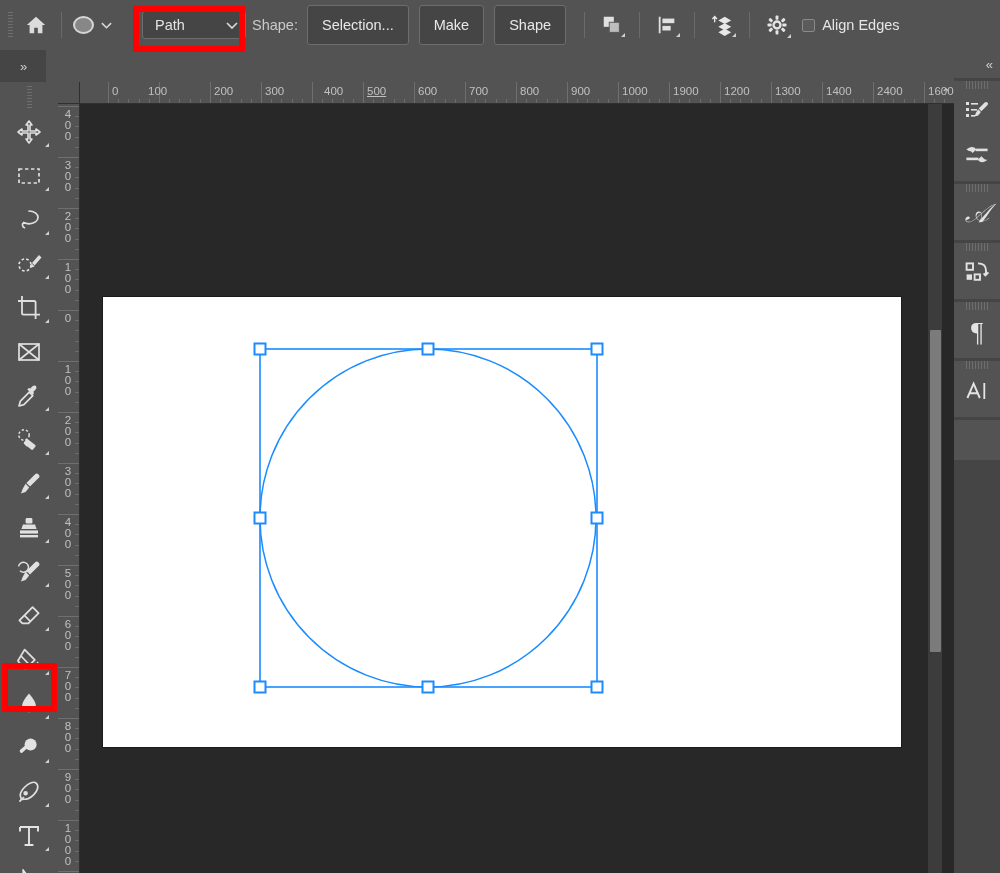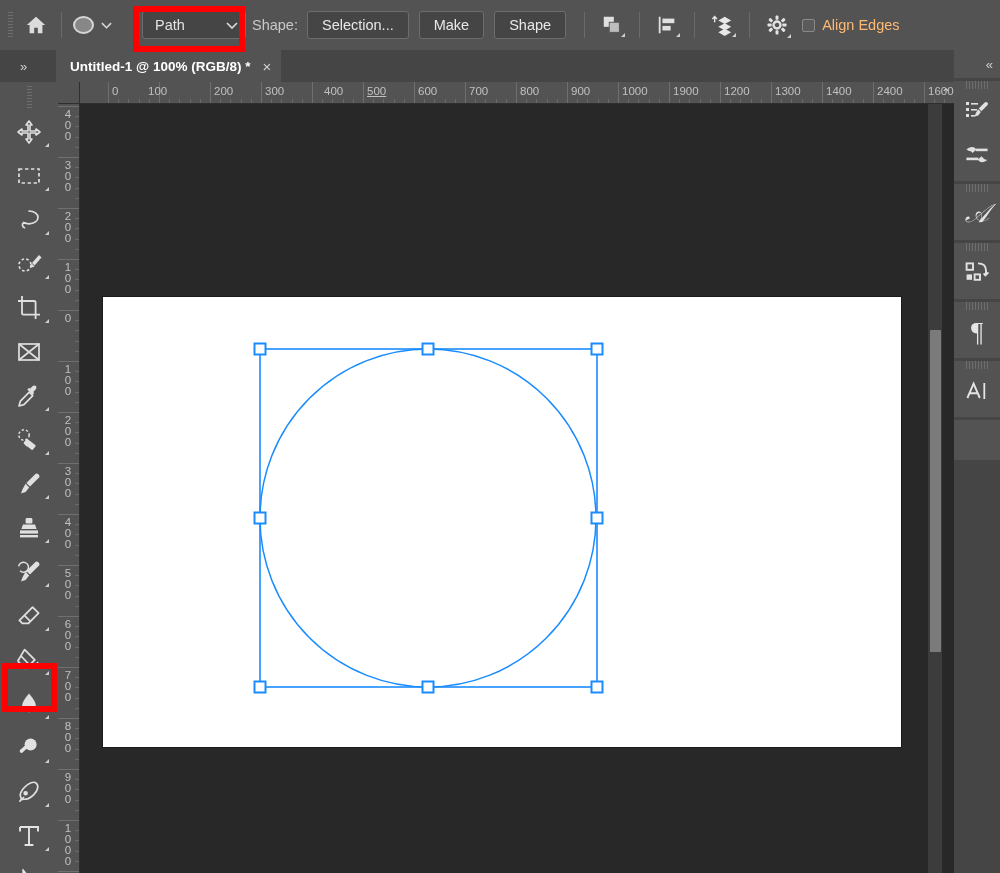--- a/index.html
+++ b/index.html
@@ -39,34 +39,34 @@
   }
 
   .ps-select {
     height: 28px; min-width: 104px; background: #454545;
     border: 1px solid #6d6d6d; border-radius: 3px;
     display: flex; align-items: center; justify-content: space-between;
     padding: 0 7px 0 12px; color: #e3e3e3; font-size: 14.5px;
   }
   .ps-label { color: #c9c9c9; font-size: 14.5px; margin: 0 9px 0 6px; white-space: nowrap; }
   .ps-btn {
-    height: 28px; background: #454545; border: 1px solid #6d6d6d; border-radius: 3px;
+    height: 40px; background: #454545; border: 1px solid #6d6d6d; border-radius: 3px;
     color: #e8e8e8; font-size: 14.5px; display: flex; align-items: center;
     justify-content: center; padding: 0 14px; margin-right: 10px; white-space: nowrap;
   }
   .icon-btn {
     width: 30px; height: 30px; display: flex; align-items: center; justify-content: center;
     position: relative; margin: 0 4px;
   }
   .chk-row { display: flex; align-items: center; margin-left: 6px; }
   .chk {
     width: 13px; height: 13px; border: 1px solid #8a8a8a; background: #5b5b5b;
     border-radius: 2px; margin-right: 7px;
   }
-  .chk-label { color: #fdba74; font-size: 14.5px; }
+  .chk-label { color: #e5e5e5; font-size: 14.5px; }
 
   
   #tab-strip {
     position: absolute; left: 46px; top: 50px; width: 908px; height: 32px;
     background: #454545;
   }
   #doc-tab {
     position: absolute; left: 10px; top: 0; height: 32px;
     background: #535353; display: flex; align-items: center; padding: 0 10px 0 14px;
   }
@@ -269,26 +269,20 @@
     </div>
 
     <div class="chk-row">
       <span class="chk"></span>
       <span class="chk-label">Align Edges</span>
     </div>
   </div>
 
   <div id="rail-expander">
     <span class="ch">»</span>
-  </div>
-  <div id="tab-strip">
-    <div id="doc-tab">
-      <span class="ttl">Untitled-1 @ 100% (RGB/8) *</span>
-      <span class="tclose">×</span>
-    </div>
   </div>
 
   <div id="toolbar">
     <div class="tgrip"></div>
 
     <div class="tool">
       <svg width="26" height="26" viewBox="0 0 26 26">
           <path d="M13 2 L16 6 H14 V12 H20 V10 L24 13 L20 16 V14 H14 V20 H16 L13 24 L10 20 H12 V14 H6 V16 L2 13 L6 10 V12 H12 V6 H10 Z" fill="none" stroke="#e0e0e0" stroke-width="1.6" stroke-linejoin="round"></path>
         </svg>
       <span class="tri"></span>

